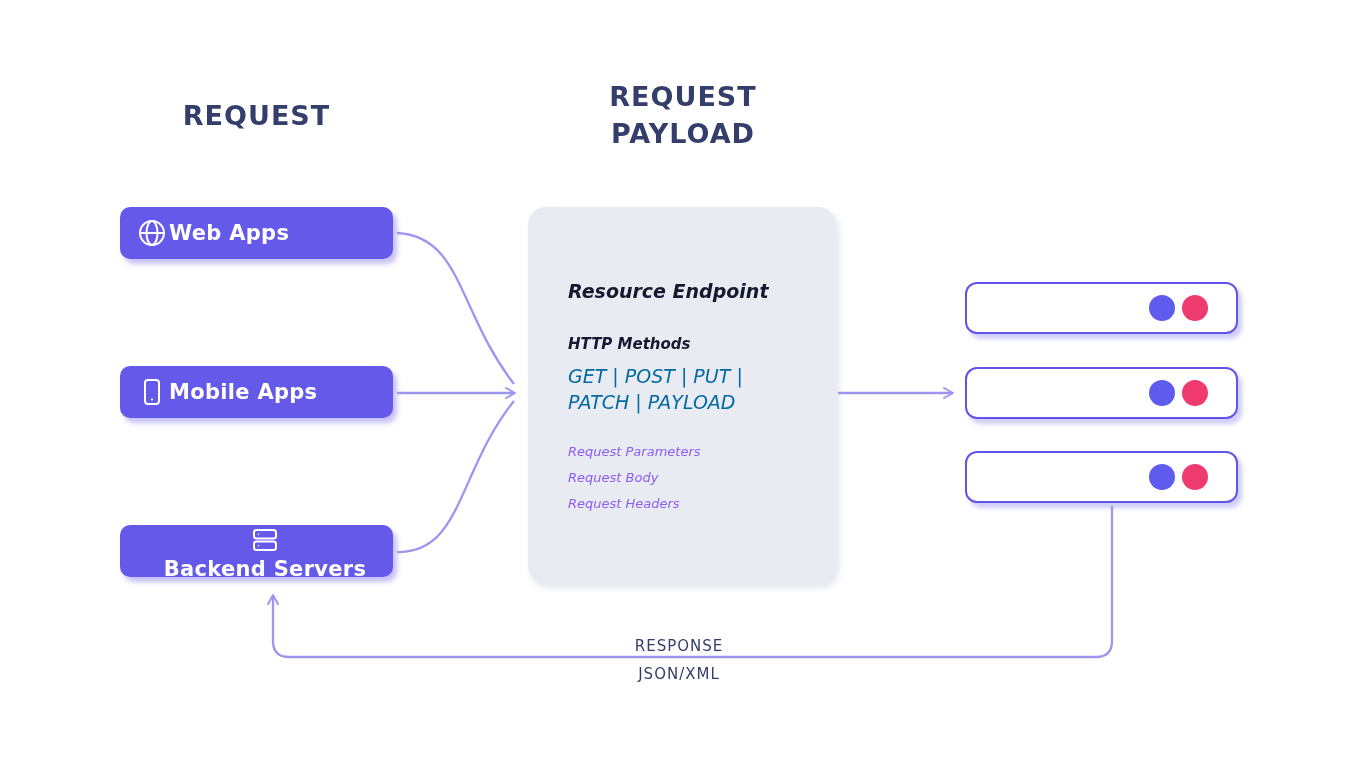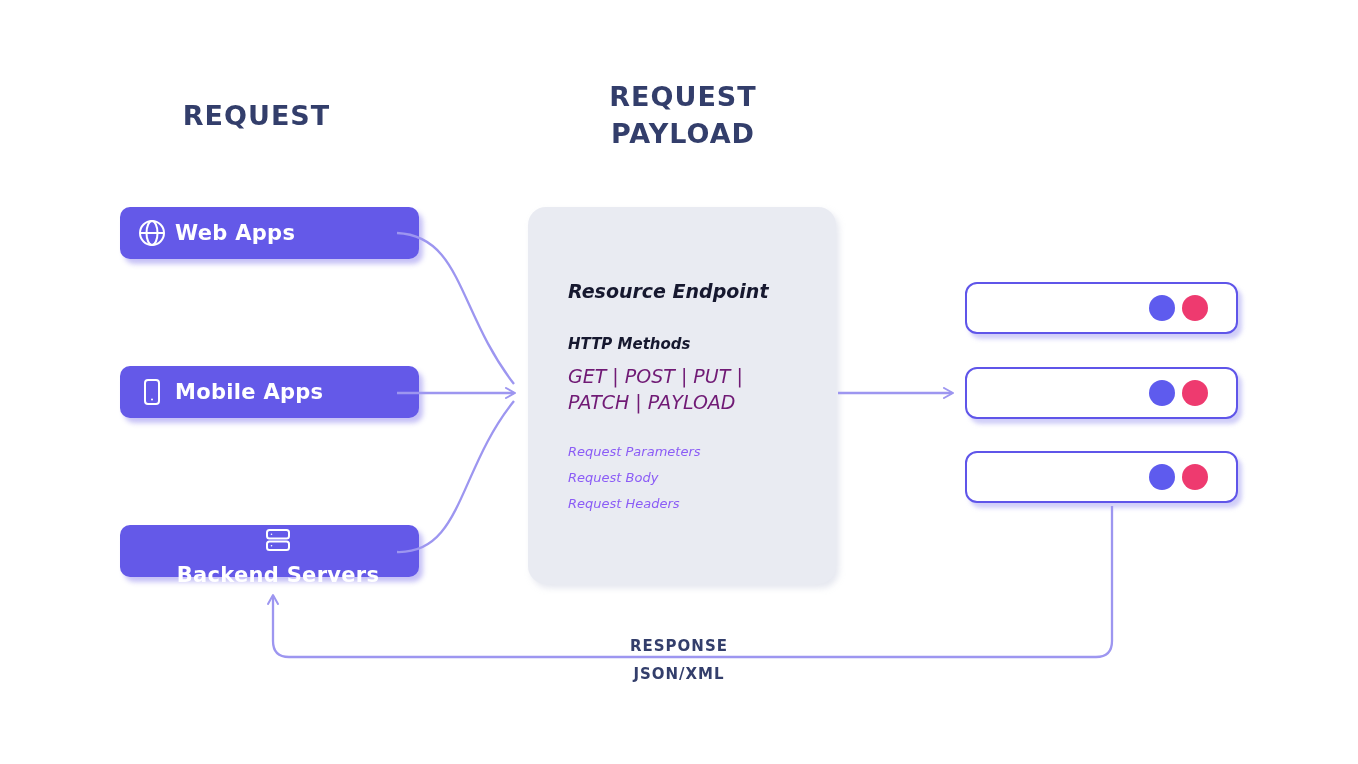--- a/index.html
+++ b/index.html
@@ -21,29 +21,29 @@
     text-align: center;
     line-height: 37px;
   }
   #hdr-client { left: 120px; top: 97px; width: 273px; }
   #hdr-payload { left: 529px; top: 78px; width: 308px; }
   #hdr-server { left: 965px; top: 97px; width: 273px; }
 
   .client-btn {
     position: absolute;
     left: 120px;
-    width: 299px;
+    width: 273px;
     height: 52px;
     background: #6459E8;
     border-radius: 10px;
     box-shadow: 4px 5px 5px rgba(128,118,236,0.45);
     display: flex;
     align-items: center;
     padding-left: 17px;
-    gap: 8px;
+    gap: 2px;
   }
   .client-btn .icon { width: 30px; height: 30px; display: flex; align-items: center; justify-content: center; }
   .client-btn .label {
     color: #ffffff;
     font-size: 21px;
     font-weight: bold;
     letter-spacing: 0.3px;
   }
   #btn-web { top: 207px; }
   #btn-mobile { top: 366px; }
@@ -70,21 +70,21 @@
   }
   .methods-label {
     font-size: 15px;
     font-weight: bold;
     margin-bottom: 10px;
     color: #16182F;
   }
   .methods-line {
     font-size: 19px;
     line-height: 26px;
-    color: #701a75;
+    color: #0369a1;
   }
   .payload-items { margin-top: 24px; }
   .payload-item {
     font-size: 13px;
     line-height: 26px;
     color: #8b5cf6;
   }
 
   .server-bar {
     position: absolute;
@@ -111,21 +111,21 @@
   .arrows-layer {
     position: absolute;
     left: 0; top: 0;
     width: 1358px; height: 764px;
     pointer-events: none;
   }
   .resp-label {
     position: absolute;
     color: #333E6B;
     font-size: 15px;
-    font-weight: bold;
+    font-weight: normal;
     letter-spacing: 1px;
     text-align: center;
     width: 300px;
     left: 529px;
   }
   #resp-line1 { top: 637px; }
   #resp-line2 { top: 665px; }
 </style>
 </head>
 <body>

